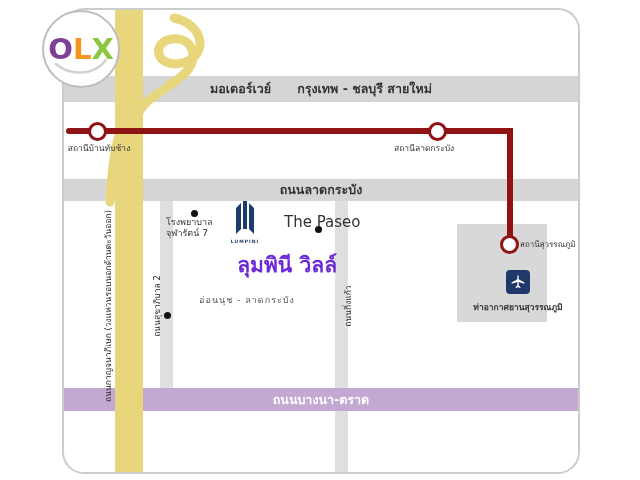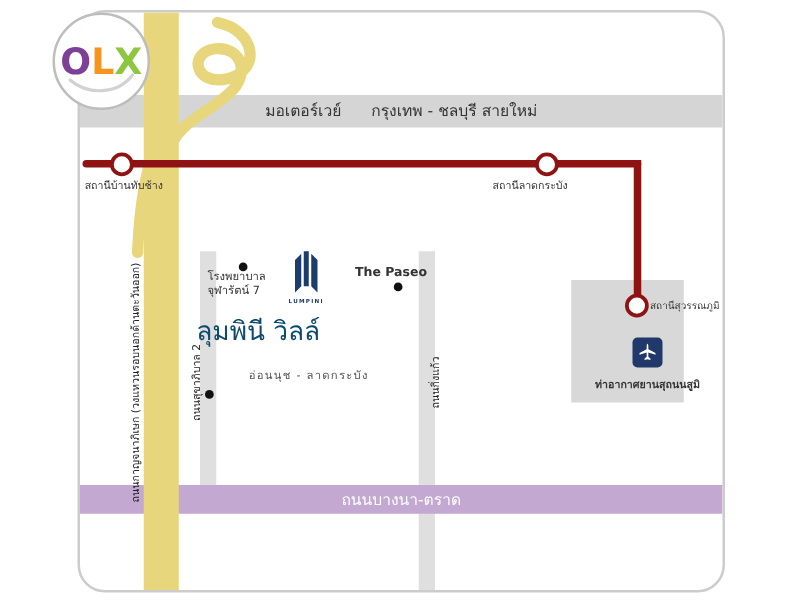--- a/index.html
+++ b/index.html
@@ -11,21 +11,21 @@
   }
 
   
   #map{
     position:absolute;left:62px;top:8px;width:514px;height:462px;
     border:2px solid #cccccc;border-radius:22px;background:#fff;overflow:hidden;
   }
 
   
   .band{position:absolute;left:0;right:0;background:#d5d5d5;color:#333;
-        font-weight:normal;text-align:center;z-index:1;}
+        font-weight:bold;text-align:center;z-index:1;}
   #band-motorway{top:66px;height:26px;line-height:26px;font-size:12.5px;white-space:pre;}
   #band-frontage{top:98px;height:17px;line-height:17px;font-size:10px;background:#dedede;color:#444;}
   #band-latkrabang{top:169px;height:22px;line-height:22px;font-size:12.5px;}
   #band-bangna{top:378px;height:23px;line-height:23px;font-size:12.5px;
                background:#c3a8d1;color:#ffffff;z-index:2;}
 
   
   .vroad{position:absolute;background:#dfdfdf;width:13px;z-index:1;}
   #road-sukh{left:96px;top:191px;height:187px;}
   #road-king{left:271px;top:191px;height:271px;}
@@ -55,58 +55,59 @@
        text-align:center;z-index:4;color:#222;white-space:nowrap;}
   #lbl-ring{left:-76px;top:289px;width:240px;font-size:8.5px;}
   #lbl-sukh{left:48px;top:289px;width:90px;font-size:8.5px;}
   #lbl-king{left:249px;top:289px;width:70px;font-size:8.5px;}
 
   .dot{position:absolute;width:7px;height:7px;background:#111;border-radius:50%;z-index:5;}
   #dot-hosp{left:127px;top:200px;}
   #dot-paseo{left:251px;top:216px;}
   #dot-gemo{left:100px;top:302px;}
   #lbl-hosp{left:102px;top:207px;font-size:9px;line-height:1.25;}
-  #lbl-paseo{left:220px;top:203px;font-size:10px;font-weight:bold;text-align:right;}
+  #lbl-paseo{left:220px;top:203px;font-size:15px;font-weight:normal;text-align:right;}
   #lbl-gemo{left:111px;top:297px;font-size:9px;line-height:1.35;}
   #lbl-gemo .l1{font-weight:bold;}
   #lbl-gemo .l2{margin-left:8px;}
 
   
   #airport-block{position:absolute;left:393px;top:214px;width:90px;height:98px;
                  background:#d8d8d8;z-index:1;}
   #plane{position:absolute;left:442px;top:260px;width:24px;height:24px;
          background:#21386b;border-radius:4px;z-index:2;
          display:flex;align-items:center;justify-content:center;}
   #lbl-airport{left:386px;top:290px;width:136px;text-align:center;
                font-size:8.5px;font-weight:bold;z-index:2;}
 
   
   #logo{position:absolute;left:165px;top:189px;width:32px;text-align:center;z-index:5;}
   #logo .brand{font-size:4.5px;letter-spacing:1px;color:#1d3c6e;font-weight:bold;}
-  #title{position:absolute;left:93px;top:238px;width:180px;text-align:left;
-         font-size:21px;font-weight:normal;color:#0c4a6e;z-index:5;}
+  #title{position:absolute;left:93px;top:238px;width:180px;text-align:right;
+         font-size:21px;font-weight:bold;color:#6d28d9;z-index:5;}
   #subtitle{position:absolute;left:93px;top:283px;width:180px;text-align:center;
             font-size:9px;letter-spacing:1px;color:#555;z-index:5;}
 
   
   #olx{position:absolute;left:42px;top:10px;width:74px;height:74px;border-radius:50%;
        background:rgba(255,255,255,0.97);border:2px solid #bdbdbd;z-index:10;
        display:flex;align-items:center;justify-content:center;
        font-weight:bold;font-size:29px;letter-spacing:0;}
   #olx .o{color:#7e3f97;}
   #olx .l{color:#f7941d;}
   #olx .x{color:#8dc63f;}
   #olx-swoosh{position:absolute;left:42px;top:10px;z-index:11;pointer-events:none;}
 </style>
 </head>
 <body>
 
 <div id="map">
 
   <div class="band" id="band-motorway">มอเตอร์เวย์      กรุงเทพ - ชลบุรี สายใหม่</div>
+  <div class="band" id="band-latkrabang">ถนนลาดกระบัง</div>
   <div class="band" id="band-bangna">ถนนบางนา-ตราด</div>
 
   <div class="vroad" id="road-sukh"></div>
   <div class="vroad" id="road-king"></div>
   <div id="road-yellow"></div>
   <div id="interchange">
     <svg width="170" height="210" viewBox="0 0 170 210">
       <path d="M70,8 C100,14 106,46 78,53 C52,59 46,32 68,29 C90,27 96,50 80,64 C64,80 36,88 30,114 C25,136 27,162 26,205" stroke="#e8d67d" stroke-width="9" fill="none" stroke-linecap="round"></path>
       <path d="M34,86 C14,106 8,150 6,192" stroke="#e8d67d" stroke-width="9" fill="none" stroke-linecap="round"></path>
     </svg>
@@ -115,21 +116,21 @@
   <div class="rot" id="lbl-ring">ถนนกาญจนาภิเษก (วงแหวนรอบนอกด้านตะวันออก)</div>
   <div class="rot" id="lbl-sukh">ถนนสุขาภิบาล 2</div>
   <div class="rot" id="lbl-king">ถนนกิ่งแก้ว</div>
 
   <div id="airport-block"></div>
   <div id="plane">
     <svg width="16" height="16" viewBox="0 0 24 24">
       <path fill="#ffffff" d="M12 1.5c.6 0 1 1.6 1 3.2V8l8.6 4.6v2L13 12v5l2.6 2.4v1.6L12 20l-3.6 1v-1.6L11 17v-5l-8.6 2.6v-2L11 8V4.7c0-1.6.4-3.2 1-3.2z"></path>
     </svg>
   </div>
-  <div class="maplabel" id="lbl-airport">ท่าอากาศยานสุถนนสูมิ</div>
+  <div class="maplabel" id="lbl-airport">ท่าอากาศยานสุวรรณภูมิ</div>
 
   <div class="rail-seg" id="rail-h"></div>
   <div class="rail-seg" id="rail-v"></div>
   <div class="station-dot" id="dot-btc"></div>
   <div class="station-dot" id="dot-lkb"></div>
   <div class="station-dot" id="dot-svb"></div>
   <div class="maplabel" id="lbl-btc">สถานีบ้านทับช้าง</div>
   <div class="maplabel" id="lbl-lkb">สถานีลาดกระบัง</div>
   <div class="maplabel" id="lbl-svb">สถานีสุวรรณภูมิ</div>
 

